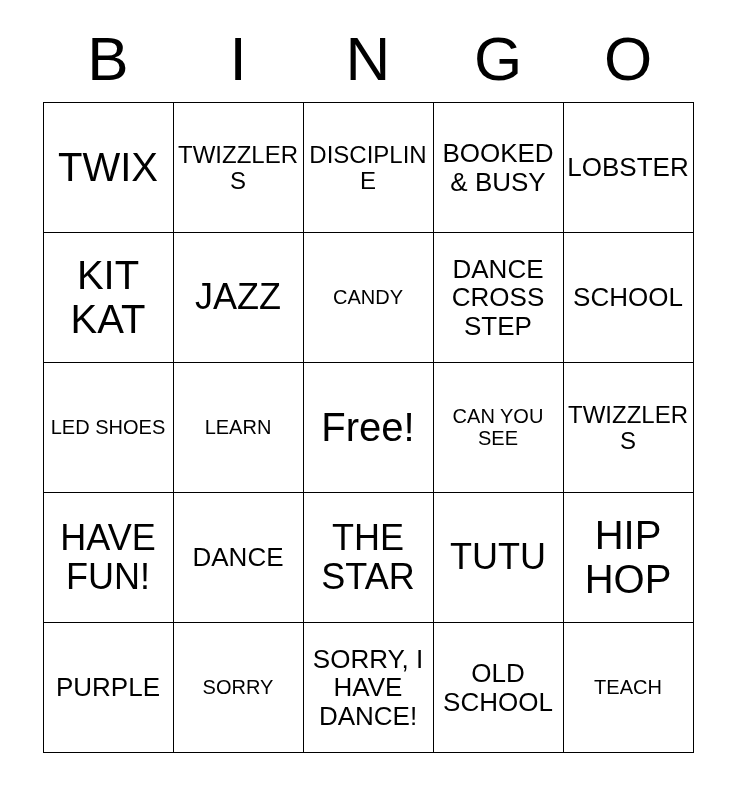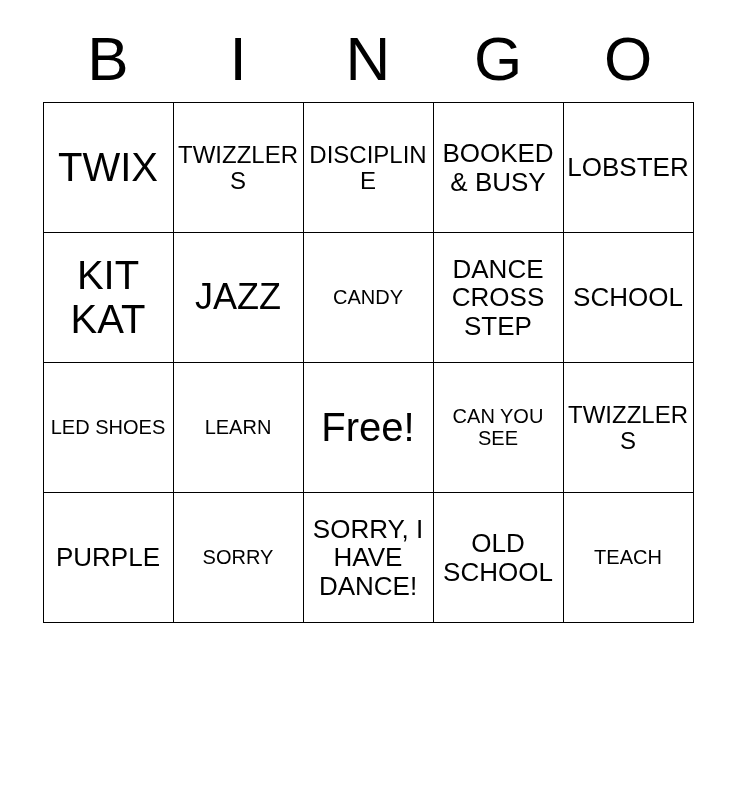--- a/index.html
+++ b/index.html
@@ -92,20 +92,27 @@
         <td class="fs-sm">SCHOOL</td>
       </tr>
       <tr>
         <td class="fs-md">LED SHOES</td>
         <td class="fs-md">LEARN</td>
         <td class="free-cell">Free!</td>
         <td class="fs-md">CAN YOU SEE</td>
         <td class="fs-xs">TWIZZLERS</td>
       </tr>
       <tr>
+        <td class="fs-lg">HAVE FUN!</td>
+        <td class="fs-sm">DANCE</td>
+        <td class="fs-lg">THE STAR</td>
+        <td class="fs-lg">TUTU</td>
+        <td class="fs-xl">HIP HOP</td>
+      </tr>
+      <tr>
         <td class="fs-sm">PURPLE</td>
         <td class="fs-md">SORRY</td>
         <td class="fs-sm">SORRY, I HAVE DANCE!</td>
         <td class="fs-sm">OLD SCHOOL</td>
         <td class="fs-md">TEACH</td>
       </tr>
     </tbody>
   </table>
 
 </div>

